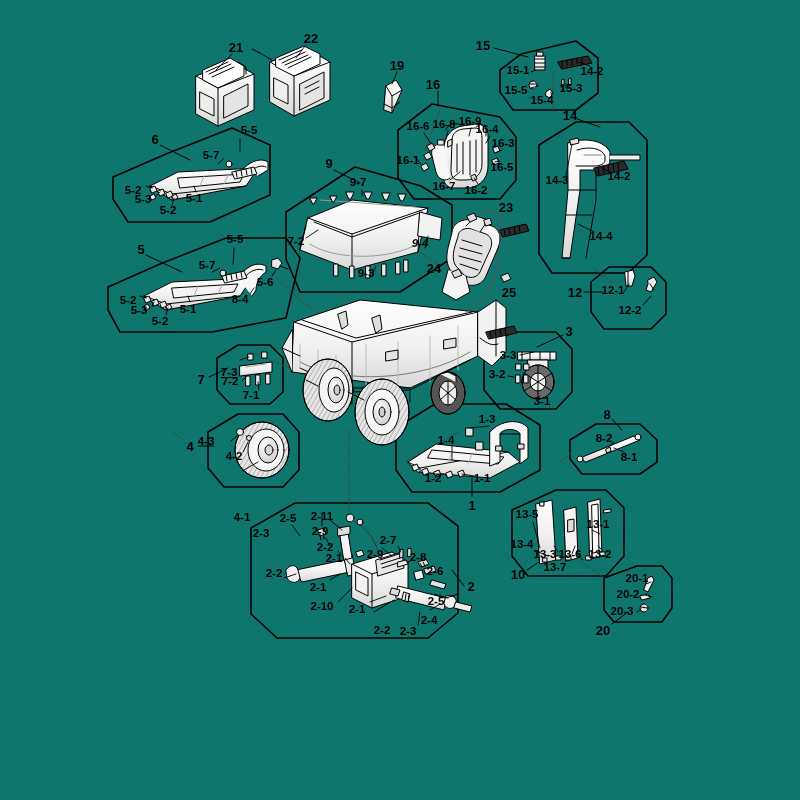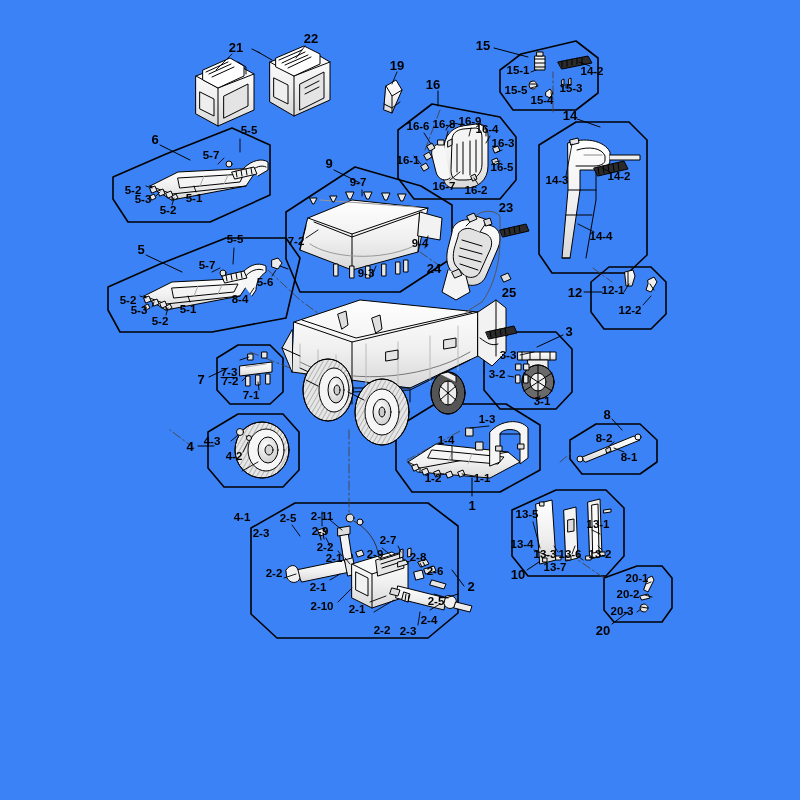--- a/index.html
+++ b/index.html
@@ -1,19 +1,19 @@
 <!DOCTYPE html>
 <html><head>
 <meta charset="utf-8">
 <title>Parts Diagram</title>
 <style>
   html,body{margin:0;padding:0;background:#ffffff;}
   body{width:800px;height:800px;overflow:hidden;
        font-family:"Liberation Sans",sans-serif;color:#000;}
-  #sheet{position:relative;width:800px;height:800px;background:#3b82f6;}
+  #sheet{position:relative;width:800px;height:800px;background:#0f766e;}
   #art{position:absolute;left:0;top:0;width:800px;height:800px;}
   .lbl{position:absolute;font-family:"Liberation Sans",sans-serif;
        font-weight:bold;color:#000;white-space:nowrap;
        transform:translate(-50%,-50%);letter-spacing:0px;}
   .l-main{font-size:13px;}
   .l-sub{font-size:11.5px;}
 </style>
 </head>
 <body>
 
@@ -637,21 +637,21 @@
       <div class="lbl l-main" style="left: 155px; top: 139px;">6</div>
       <div class="lbl l-sub" style="left: 249px; top: 130px;">5-5</div>
       <div class="lbl l-sub" style="left: 211px; top: 155px;">5-7</div>
       <div class="lbl l-sub" style="left: 133px; top: 190px;">5-2</div>
       <div class="lbl l-sub" style="left: 143px; top: 199px;">5-3</div>
       <div class="lbl l-sub" style="left: 194px; top: 198px;">5-1</div>
       <div class="lbl l-sub" style="left: 168px; top: 210px;">5-2</div>
       <div class="lbl l-main" style="left: 329px; top: 163px;">9</div>
       <div class="lbl l-sub" style="left: 358px; top: 182px;">9-7</div>
       <div class="lbl l-sub" style="left: 296px; top: 241px;">7-2</div>
-      <div class="lbl l-sub" style="left: 420px; top: 243px;">9-4</div>
+      <div class="lbl l-sub" style="left: 420px; top: 243px; font-style: italic;">9-4</div>
       <div class="lbl l-sub" style="left: 366px; top: 273px;">9-3</div>
       <div class="lbl l-main" style="left: 506px; top: 207px;">23</div>
       <div class="lbl l-main" style="left: 434px; top: 268px;">24</div>
       <div class="lbl l-main" style="left: 509px; top: 292px;">25</div>
       <div class="lbl l-main" style="left: 575px; top: 292px;">12</div>
       <div class="lbl l-sub" style="left: 613px; top: 290px;">12-1</div>
       <div class="lbl l-sub" style="left: 630px; top: 310px;">12-2</div>
       <div class="lbl l-main" style="left: 141px; top: 249px;">5</div>
       <div class="lbl l-sub" style="left: 235px; top: 239px;">5-5</div>
       <div class="lbl l-sub" style="left: 207px; top: 265px;">5-7</div>
@@ -663,21 +663,21 @@
       <div class="lbl l-sub" style="left: 160px; top: 321px;">5-2</div>
       <div class="lbl l-main" style="left: 569px; top: 331px;">3</div>
       <div class="lbl l-sub" style="left: 508px; top: 355px;">3-3</div>
       <div class="lbl l-sub" style="left: 497px; top: 374px;">3-2</div>
       <div class="lbl l-sub" style="left: 542px; top: 401px;">3-1</div>
       <div class="lbl l-main" style="left: 201px; top: 379px;">7</div>
       <div class="lbl l-sub" style="left: 229px; top: 372px; text-decoration: underline;">7-3</div>
       <div class="lbl l-sub" style="left: 230px; top: 381px;">7-2</div>
       <div class="lbl l-sub" style="left: 251px; top: 395px;">7-1</div>
       <div class="lbl l-main" style="left: 190px; top: 446px;">4</div>
-      <div class="lbl l-sub" style="left: 212px; top: 441px;">4-3</div>
+      <div class="lbl l-sub" style="left: 206px; top: 441px;">4-3</div>
       <div class="lbl l-sub" style="left: 234px; top: 456px;">4-2</div>
       <div class="lbl l-sub" style="left: 242px; top: 473px; margin-top: 44px;">4-1</div>
       <div class="lbl l-main" style="left: 607px; top: 414px;">8</div>
       <div class="lbl l-sub" style="left: 604px; top: 438px;">8-2</div>
       <div class="lbl l-sub" style="left: 629px; top: 457px;">8-1</div>
       <div class="lbl l-main" style="left: 472px; top: 505px;">1</div>
       <div class="lbl l-sub" style="left: 487px; top: 419px;">1-3</div>
       <div class="lbl l-sub" style="left: 446px; top: 440px;">1-4</div>
       <div class="lbl l-sub" style="left: 433px; top: 478px;">1-2</div>
       <div class="lbl l-sub" style="left: 482px; top: 478px;">1-1</div>

